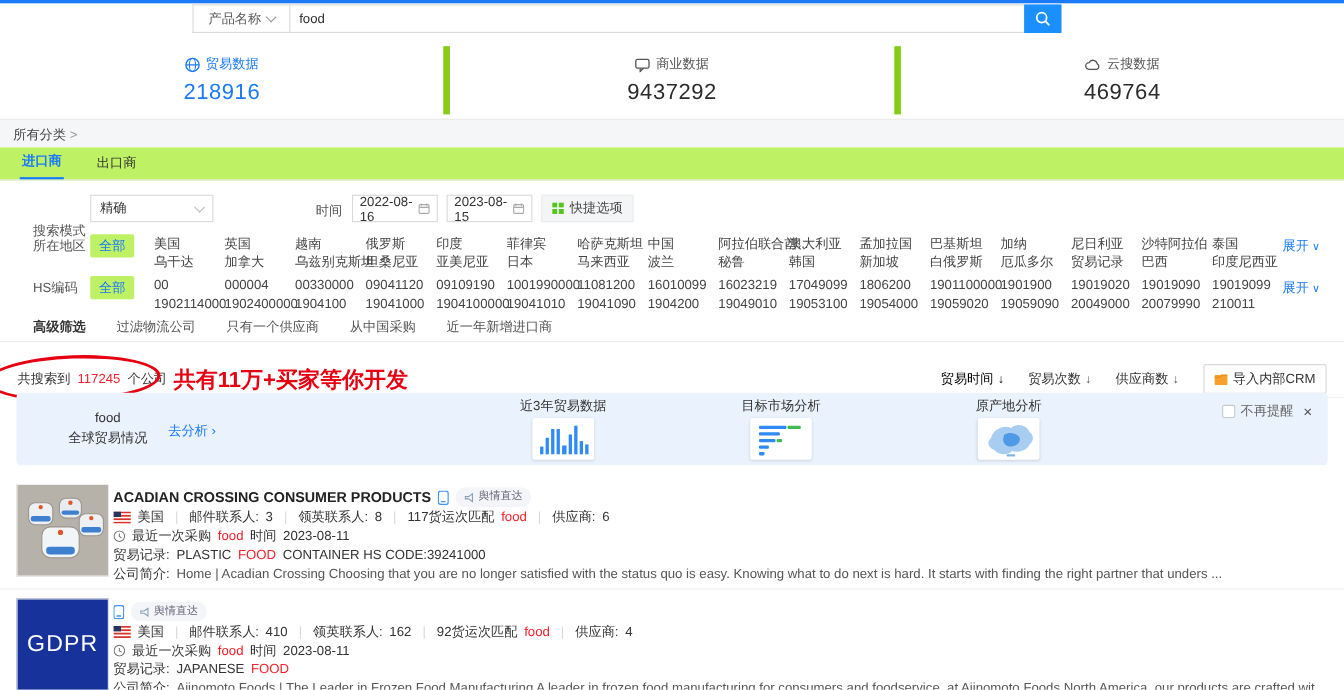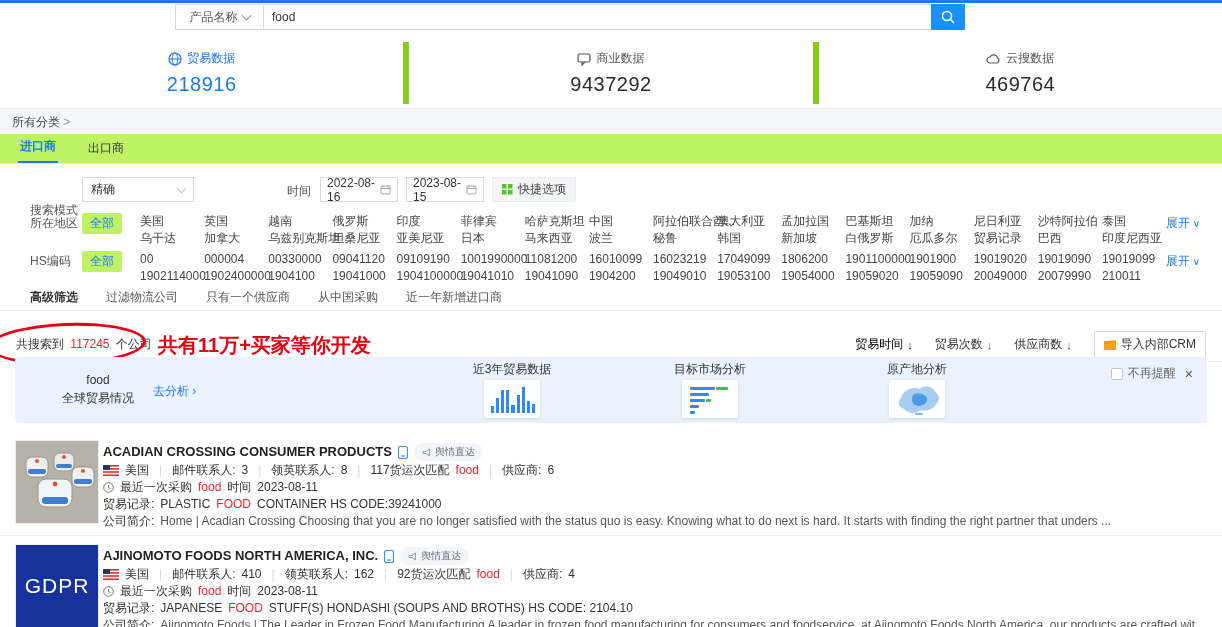--- a/index.html
+++ b/index.html
@@ -587,21 +587,20 @@
       </div>
     </div>
   </div>
 
   <div class="company-card" id="card-1">
     <div class="thumb logo">
       <span class="logo-text">GDPR</span>
     </div>
     <div class="card-body">
       <div class="c-line">
-        <span class="c-name">AJINOMOTO FOODS NORTH AMERICA, INC.</span>
         <span>
           <svg width="10" height="13" viewBox="0 0 10 13">
               <rect x="0.5" y="0.5" width="9" height="12" rx="2" fill="none" stroke="#3f93f2" stroke-width="1.2"></rect>
               <line x1="3" y1="10" x2="7" y2="10" stroke="#3f93f2" stroke-width="1.2"></line>
             </svg>
         </span>
         <span class="badge">
           <span>
             <svg width="9" height="9" viewBox="0 0 9 9">
                 <path d="M1 3.5 L4 3.5 L7.5 1 L7.5 8 L4 5.5 L1 5.5 Z" fill="none" stroke="#8ca0b3" stroke-width="1"></path>
@@ -646,21 +645,20 @@
         </span>
         <span>最近一次采购</span>
         <span class="kw">food</span>
         <span>时间</span>
         <span>2023-08-11</span>
       </div>
       <div class="c-line">
         <span class="lbl">贸易记录:</span>
         <span>JAPANESE</span>
         <span class="kw">FOOD</span>
-        <span>STUFF(S) HONDASHI (SOUPS AND BROTHS) HS CODE: 2104.10</span>
       </div>
       <div class="c-line">
         <span class="lbl">公司简介:</span>
         <span class="profile-text">Ajinomoto Foods | The Leader in Frozen Food Manufacturing A leader in frozen food manufacturing for consumers and foodservice, at Ajinomoto Foods North America, our products are crafted with the utmost care and respect, using only the finest ingr...</span>
       </div>
     </div>
   </div>
 
 </div>
 

